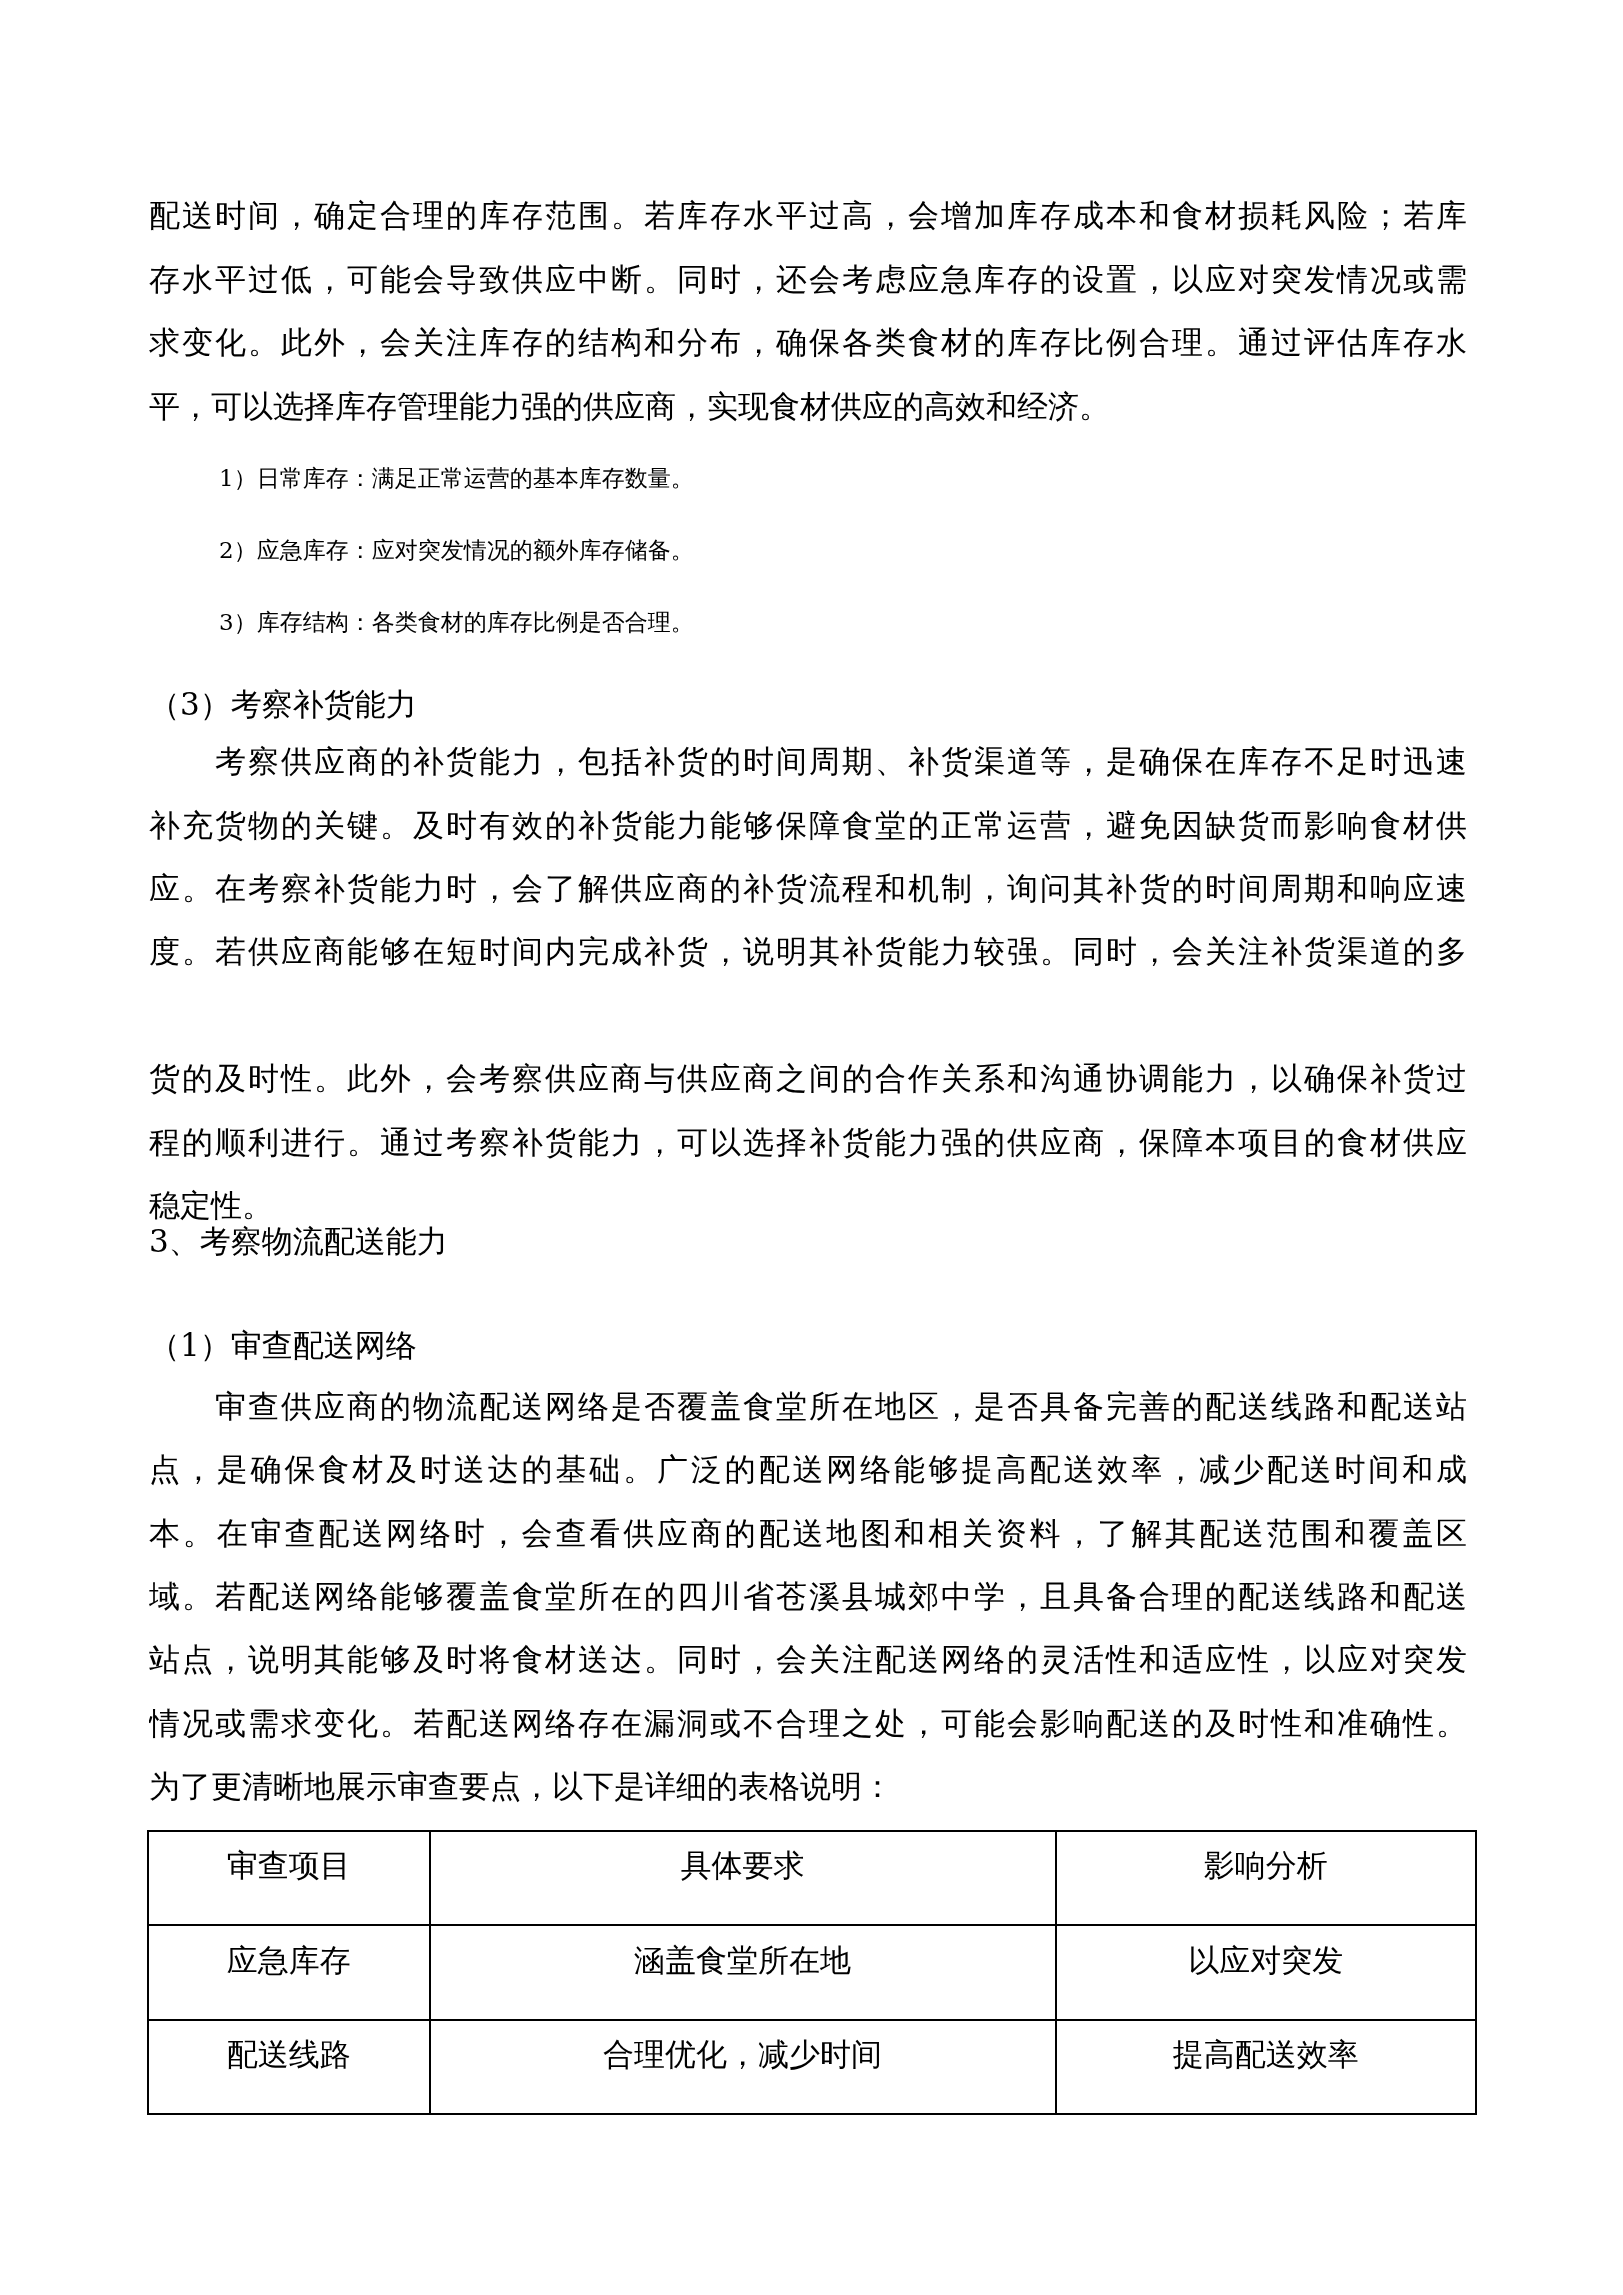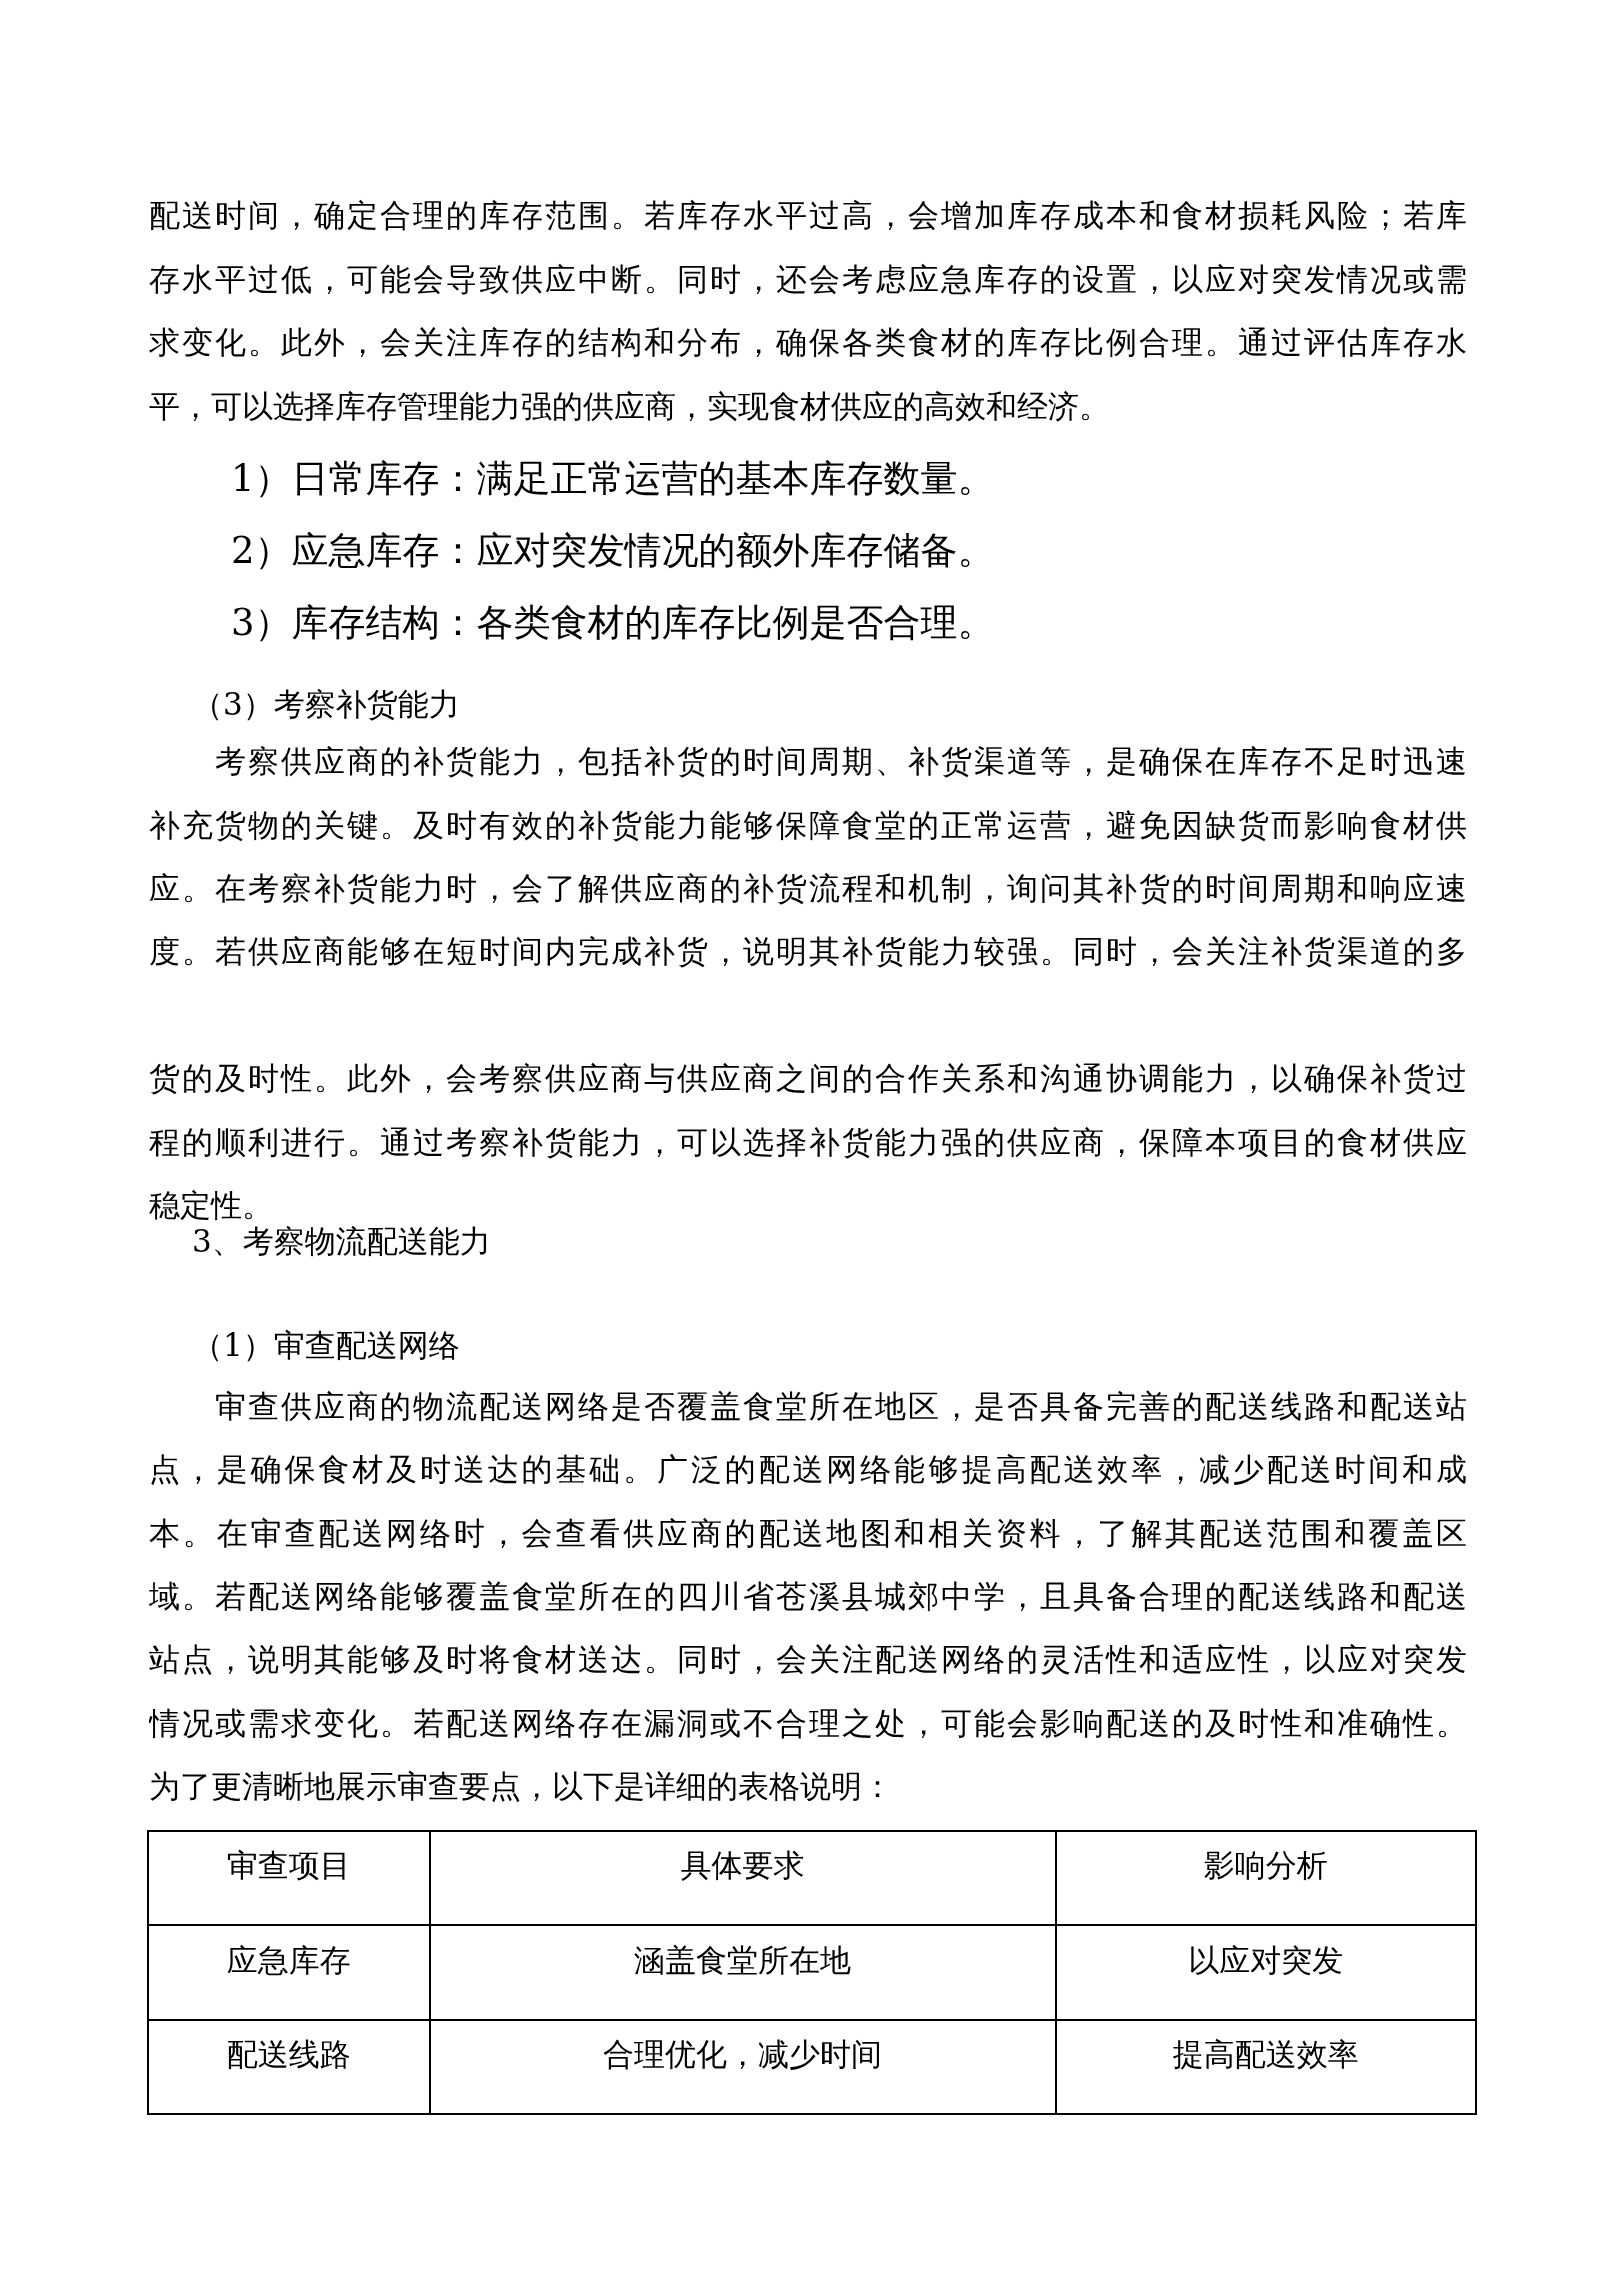--- a/index.html
+++ b/index.html
@@ -10,22 +10,22 @@
   }
   .page { position: absolute; left: 0; top: 0; width: 1623px; height: 2295px; }
   .line {
     position: absolute; left: 149px; width: 1318px;
     font-size: 31px; line-height: 39px; height: 39px;
     white-space: nowrap; overflow: hidden;
     text-align: justify; text-align-last: justify;
   }
   .line.last { text-align-last: left; }
   .line.indent { left: 215px; width: 1252px; }
-  .heading { position: absolute; font-size: 31px; line-height: 39px; white-space: nowrap; margin-left: 43px; }
-  .item { position: absolute; left: 231px; font-size: 37px; line-height: 39px; white-space: nowrap; }
+  .heading { position: absolute; font-size: 31px; line-height: 39px; white-space: nowrap; }
+  .item { position: absolute; left: 219px; font-size: 23px; line-height: 39px; white-space: nowrap; }
   table.review {
     position: absolute; left: 147px; top: 1830px;
     border-collapse: collapse; width: 1330px;
     font-size: 31px;
   }
   table.review td {
     border: 2px solid #000000; height: 78px; vertical-align: top;
     text-align: center; padding: 14.4px 0 0 0; line-height: 39px;
   }
   table.review td.c1 { width: 280px; }

